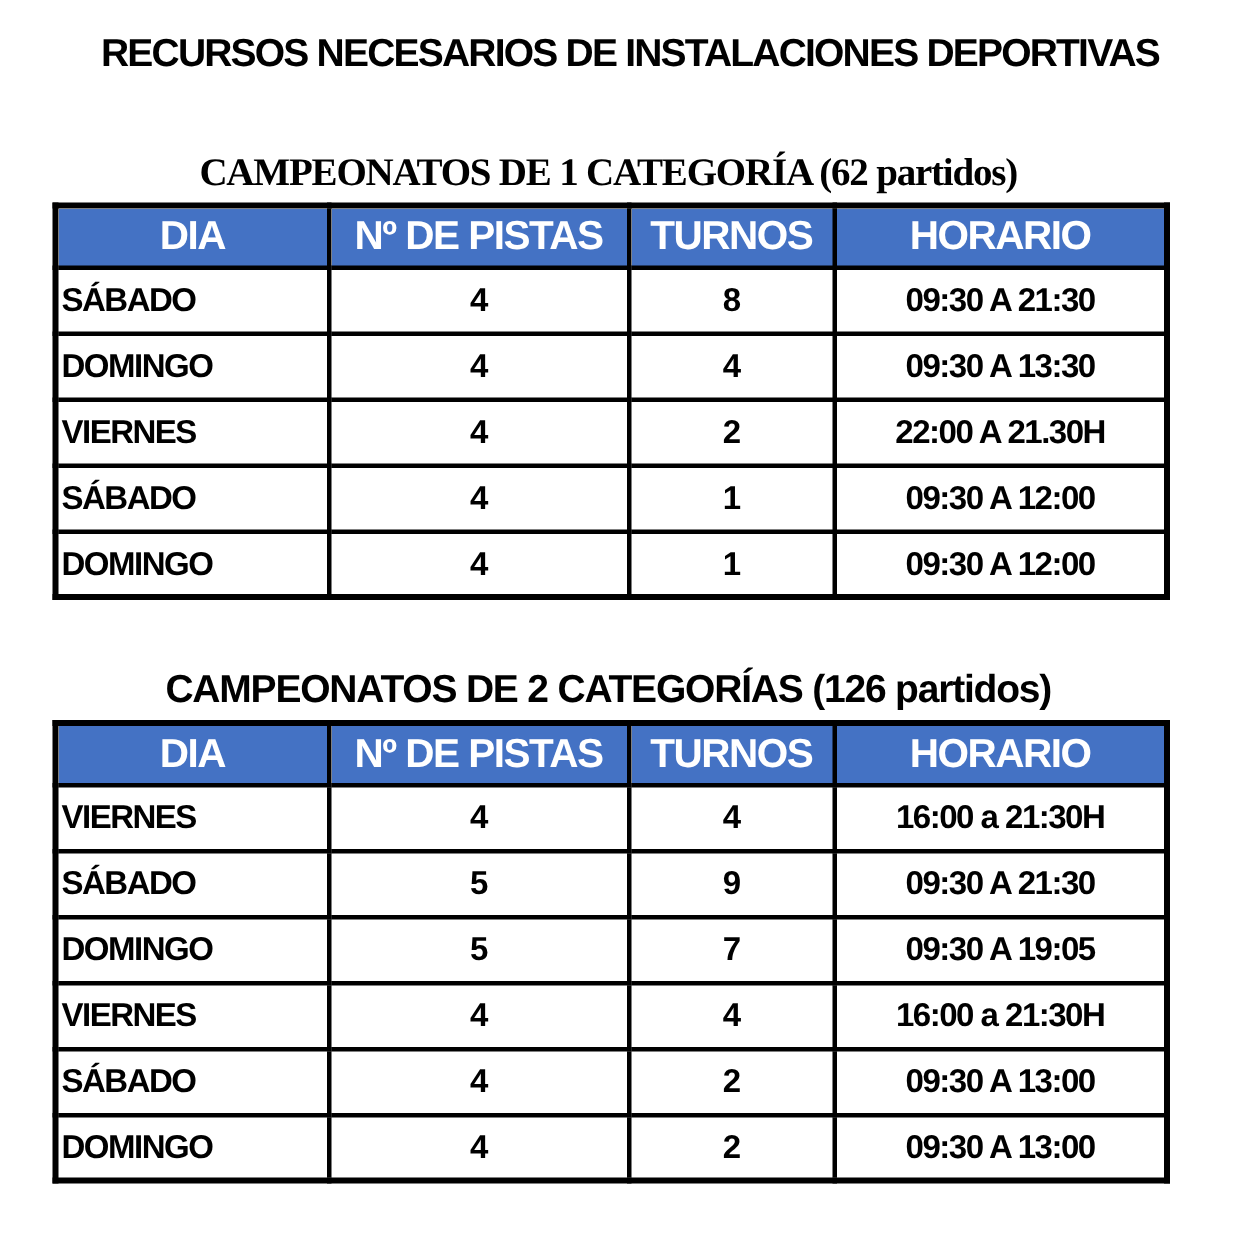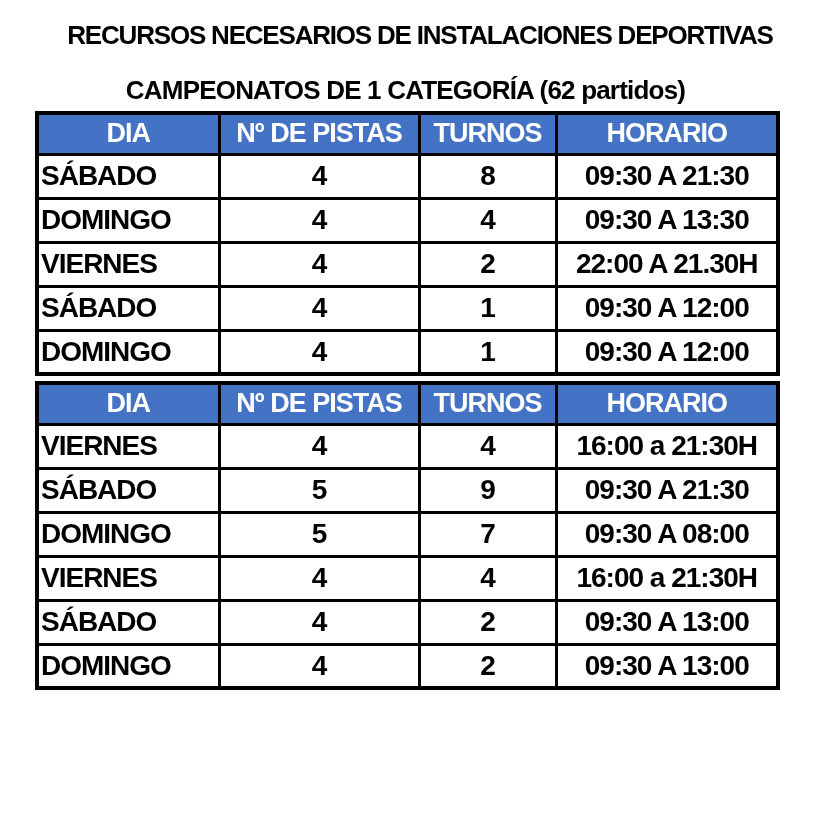--- a/index.html
+++ b/index.html
@@ -29,21 +29,21 @@
     width: 741px;
     margin-left: 35px;
   }
   .section-title {
     text-align: center;
     font-size: 26px;
     font-weight: 700;
     letter-spacing: -0.8px;
     white-space: nowrap;
   }
-  #section-1 .section-title { margin-top: 24px; }
+  #section-1 .section-title { margin-top: 49px; font-family: Liberation Serif, serif; }
   #section-2 .section-title { margin-top: 44px; }
   table.schedule {
     margin-top: 5px;
     width: 741px;
     border-collapse: collapse;
     table-layout: fixed;
     border: 4px solid var(--border-color);
   }
   col.c-dia     { width: 182px; }
   col.c-pistas  { width: 200px; }
@@ -59,21 +59,21 @@
     background: var(--header-bg);
     color: var(--header-text);
     height: 41px;
     font-size: 27px;
     letter-spacing: -1px;
     text-align: center;
     vertical-align: middle;
   }
   td {
     height: 44px;
-    font-size: 28px;
+    font-size: 22px;
     letter-spacing: -1px;
     vertical-align: middle;
   }
   td.day {
     text-align: left;
     padding-left: 2px;
   }
   td.center {
     text-align: center;
   }
@@ -129,20 +129,21 @@
           <td class="day">DOMINGO</td>
           <td class="center">4</td>
           <td class="center">1</td>
           <td class="center">09:30 A 12:00</td>
         </tr>
       </tbody>
   </table>
 </section>
 
 <section id="section-2" class="champ-section">
+  <h2 class="section-title">CAMPEONATOS DE 2 CATEGORÍAS (126 partidos)</h2>
   <table class="schedule">
     <colgroup>
       <col class="c-dia">
         <col class="c-pistas">
         <col class="c-turnos">
         <col class="c-horario">
     </colgroup>
     <thead>
       <tr>
           <th>DIA</th>
@@ -161,21 +162,21 @@
         <tr>
           <td class="day">SÁBADO</td>
           <td class="center">5</td>
           <td class="center">9</td>
           <td class="center">09:30 A 21:30</td>
         </tr>
         <tr>
           <td class="day">DOMINGO</td>
           <td class="center">5</td>
           <td class="center">7</td>
-          <td class="center">09:30 A 08:00</td>
+          <td class="center">09:30 A 19:05</td>
         </tr>
         <tr>
           <td class="day">VIERNES</td>
           <td class="center">4</td>
           <td class="center">4</td>
           <td class="center">16:00 a 21:30H</td>
         </tr>
         <tr>
           <td class="day">SÁBADO</td>
           <td class="center">4</td>

